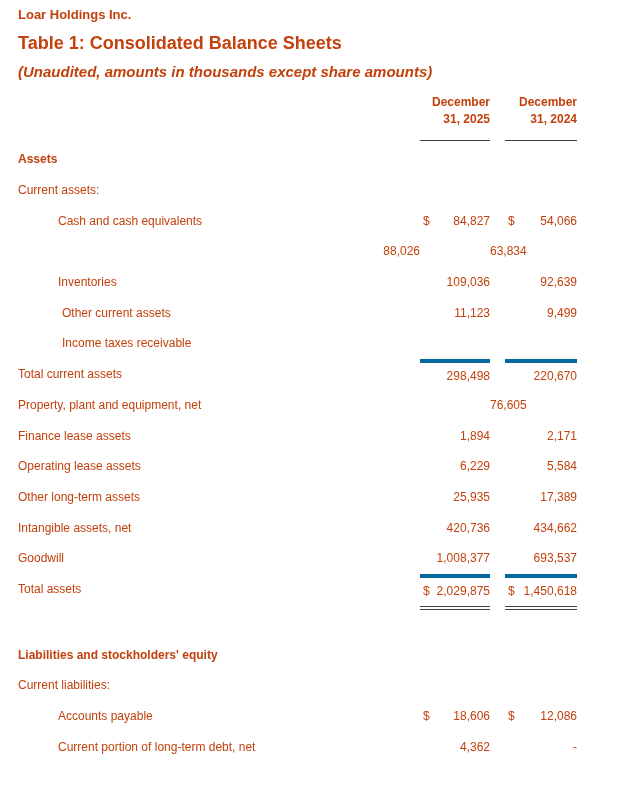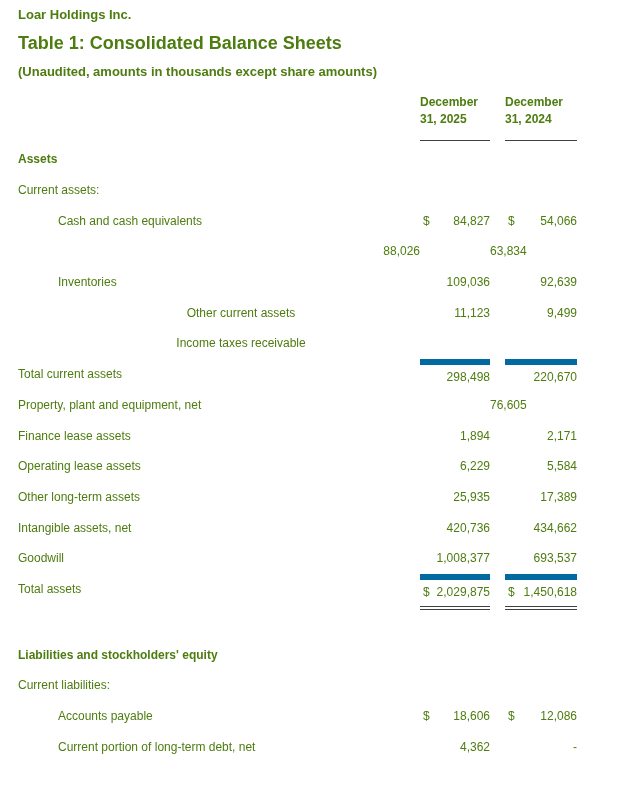--- a/index.html
+++ b/index.html
@@ -1,51 +1,51 @@
 <!DOCTYPE html>
 <html><head>
 <meta charset="utf-8">
 <style>
   * { margin:0; padding:0; box-sizing:border-box; }
   html,body { background:#e8e8e8; }
   body { font-family:"Liberation Sans","DejaVu Sans",sans-serif; }
   .page {
     position:relative; width:624px; height:792px; background:#ffffff;
-    color:#4d7c0f; font-size:12px; overflow:hidden;
+    color:#c2410c; font-size:12px; overflow:hidden;
   }
   .doc-header { padding:7px 0 0 18px; }
   .doc-title { font-size:13px; font-weight:bold; line-height:16px; }
   .doc-subtitle { font-size:18px; font-weight:bold; line-height:16px; margin-top:12px; }
-  .doc-note { font-size:13px; font-weight:bold; line-height:16px; margin-top:13px; }
+  .doc-note { font-size:15px; font-weight:bold; font-style:italic; line-height:16px; margin-top:13px; }
 
   .grid {
     display:grid;
     grid-template-columns:1fr 70px 15px 72px;
     margin-left:18px; margin-right:47px;
     align-items:center;
   }
   .col-head {
-    text-align:left; font-weight:bold; line-height:17px;
+    text-align:right; font-weight:bold; line-height:17px;
     padding-bottom:12px; border-bottom:1px solid #3f3f3f;
     align-self:end;
   }
   .head-row { margin-top:14px; }
 
   .rows { margin-top:3px; }
   .row { height:30.7px; }
   .lbl { line-height:14px; }
   .full { grid-column:1 / -1; }
   .kind-section .lbl { font-weight:bold; }
   .ind1 { padding-left:40px; }
-  .ind2 { padding-left:44px;text-align:center; }
+  .ind2 { padding-left:44px; }
 
   .val { display:flex; align-items:center; height:100%; }
   .val .num { margin-left:auto; }
   .val .cur { padding-left:3px; }
-  .topline { border-top:6px solid #0369a1; }
+  .topline { border-top:4px solid #0369a1; }
 
   .dblrow { height:7px; align-items:start; }
   .dbl { height:4px; margin-top:2px; border-top:1px solid #3f3f3f; border-bottom:1px solid #3f3f3f; }
   .spacer { height:28px; }
 </style>
 </head>
 <body>
 
 <div class="page">
   <div class="doc-header">

